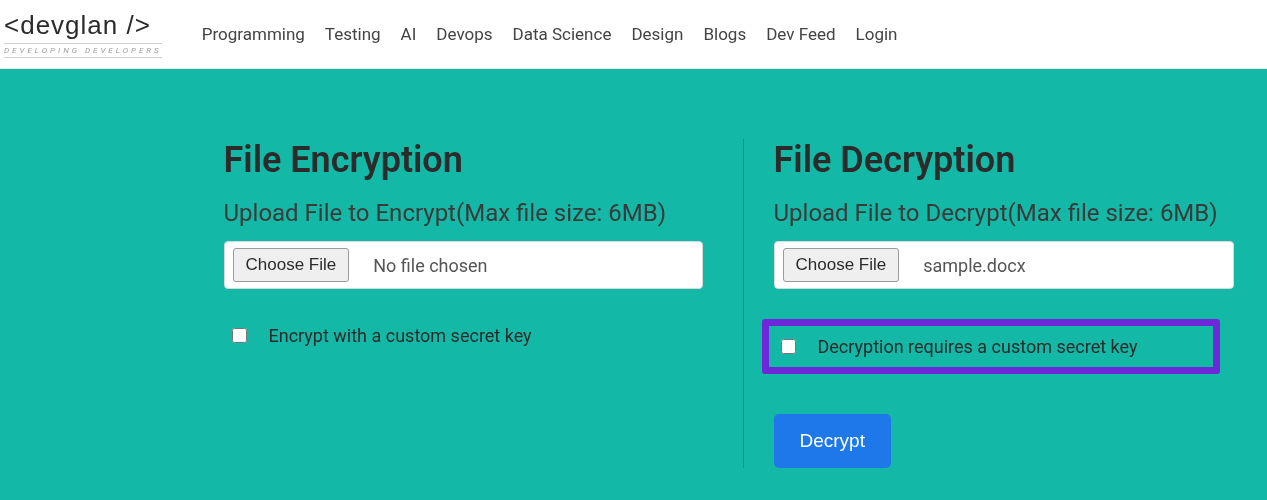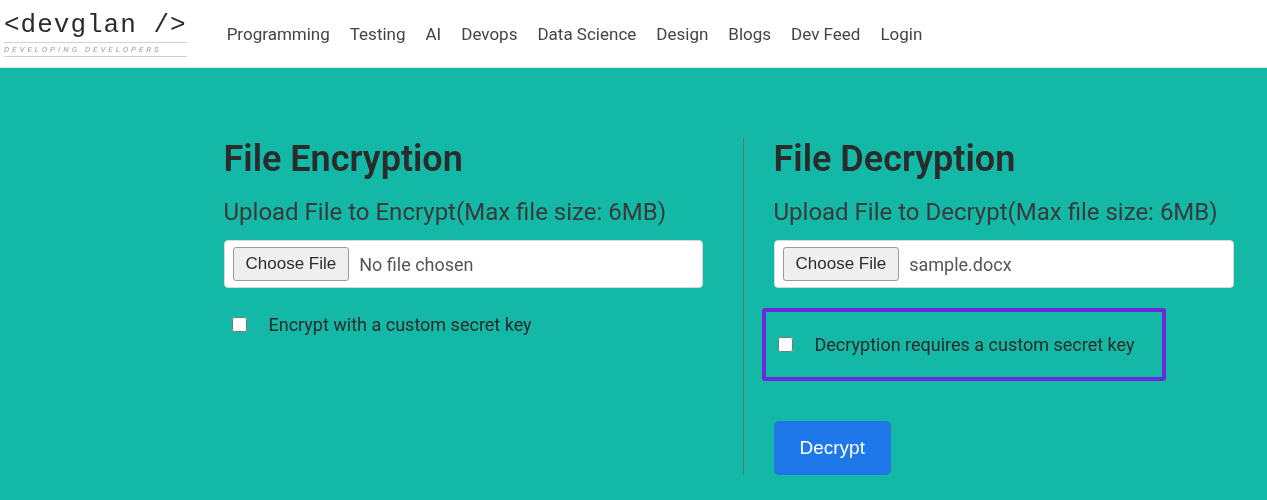--- a/index.html
+++ b/index.html
@@ -14,21 +14,21 @@
     align-items: center;
     padding: 10px 10px 10px 4px;
     border-bottom: 1px solid #e5e5e5;
     background: #fff;
   }
   .logo {
     margin-right: 40px;
     padding-left: 0;
   }
   .logo-top {
-    font-family: Liberation Mono, monospace;
+    font-family: Liberation Sans, sans-serif;
     font-size: 26px;
     color: #2b2b2b;
     letter-spacing: 1px;
   }
   .logo-bottom {
     font-size: 8px;
     letter-spacing: 3px;
     color: #9a9a9a;
     border-top: 1px solid #d0d0d0;
     border-bottom: 1px solid #d0d0d0;
@@ -81,23 +81,24 @@
     color: #3a3a3a;
     margin-bottom: 14px;
   }
   .file-field {
     display: flex;
     align-items: center;
     border: 1px solid #d8d8d8;
     background: #fff;
     border-radius: 4px;
     padding: 6px 8px;
-    margin-bottom: 20px;
+    margin-bottom: 30px;
     width: 495px;
     max-width: 100%;
+    gap: 14px;
   }
   .choose-btn {
     background: #efefef;
     border: 1px solid #9a9a9a;
     border-radius: 3px;
     padding: 6px 12px;
     font-size: 17px;
     color: #2b2b2b;
     cursor: pointer;
   }
@@ -114,26 +115,26 @@
     color: #2b2b2b;
     margin-bottom: 40px;
     padding: 6px 8px;
   }
   .check-row input[type=checkbox] {
     width: 15px;
     height: 15px;
     cursor: pointer;
   }
   .check-row.highlight {
-    border: 4px solid #6d28d9;
+    border: 7px solid #6d28d9;
     border-radius: 3px;
-    padding: 22px 12px;
+    padding: 10px 12px;
     margin-left: -12px;
     margin-right: -12px;
-    width: 404px;
+    width: 458px;
   }
   .action-btn {
     background: #1f78ea;
     color: #fff;
     border: none;
     border-radius: 5px;
     padding: 16px 26px;
     font-size: 19px;
     cursor: pointer;
   }

